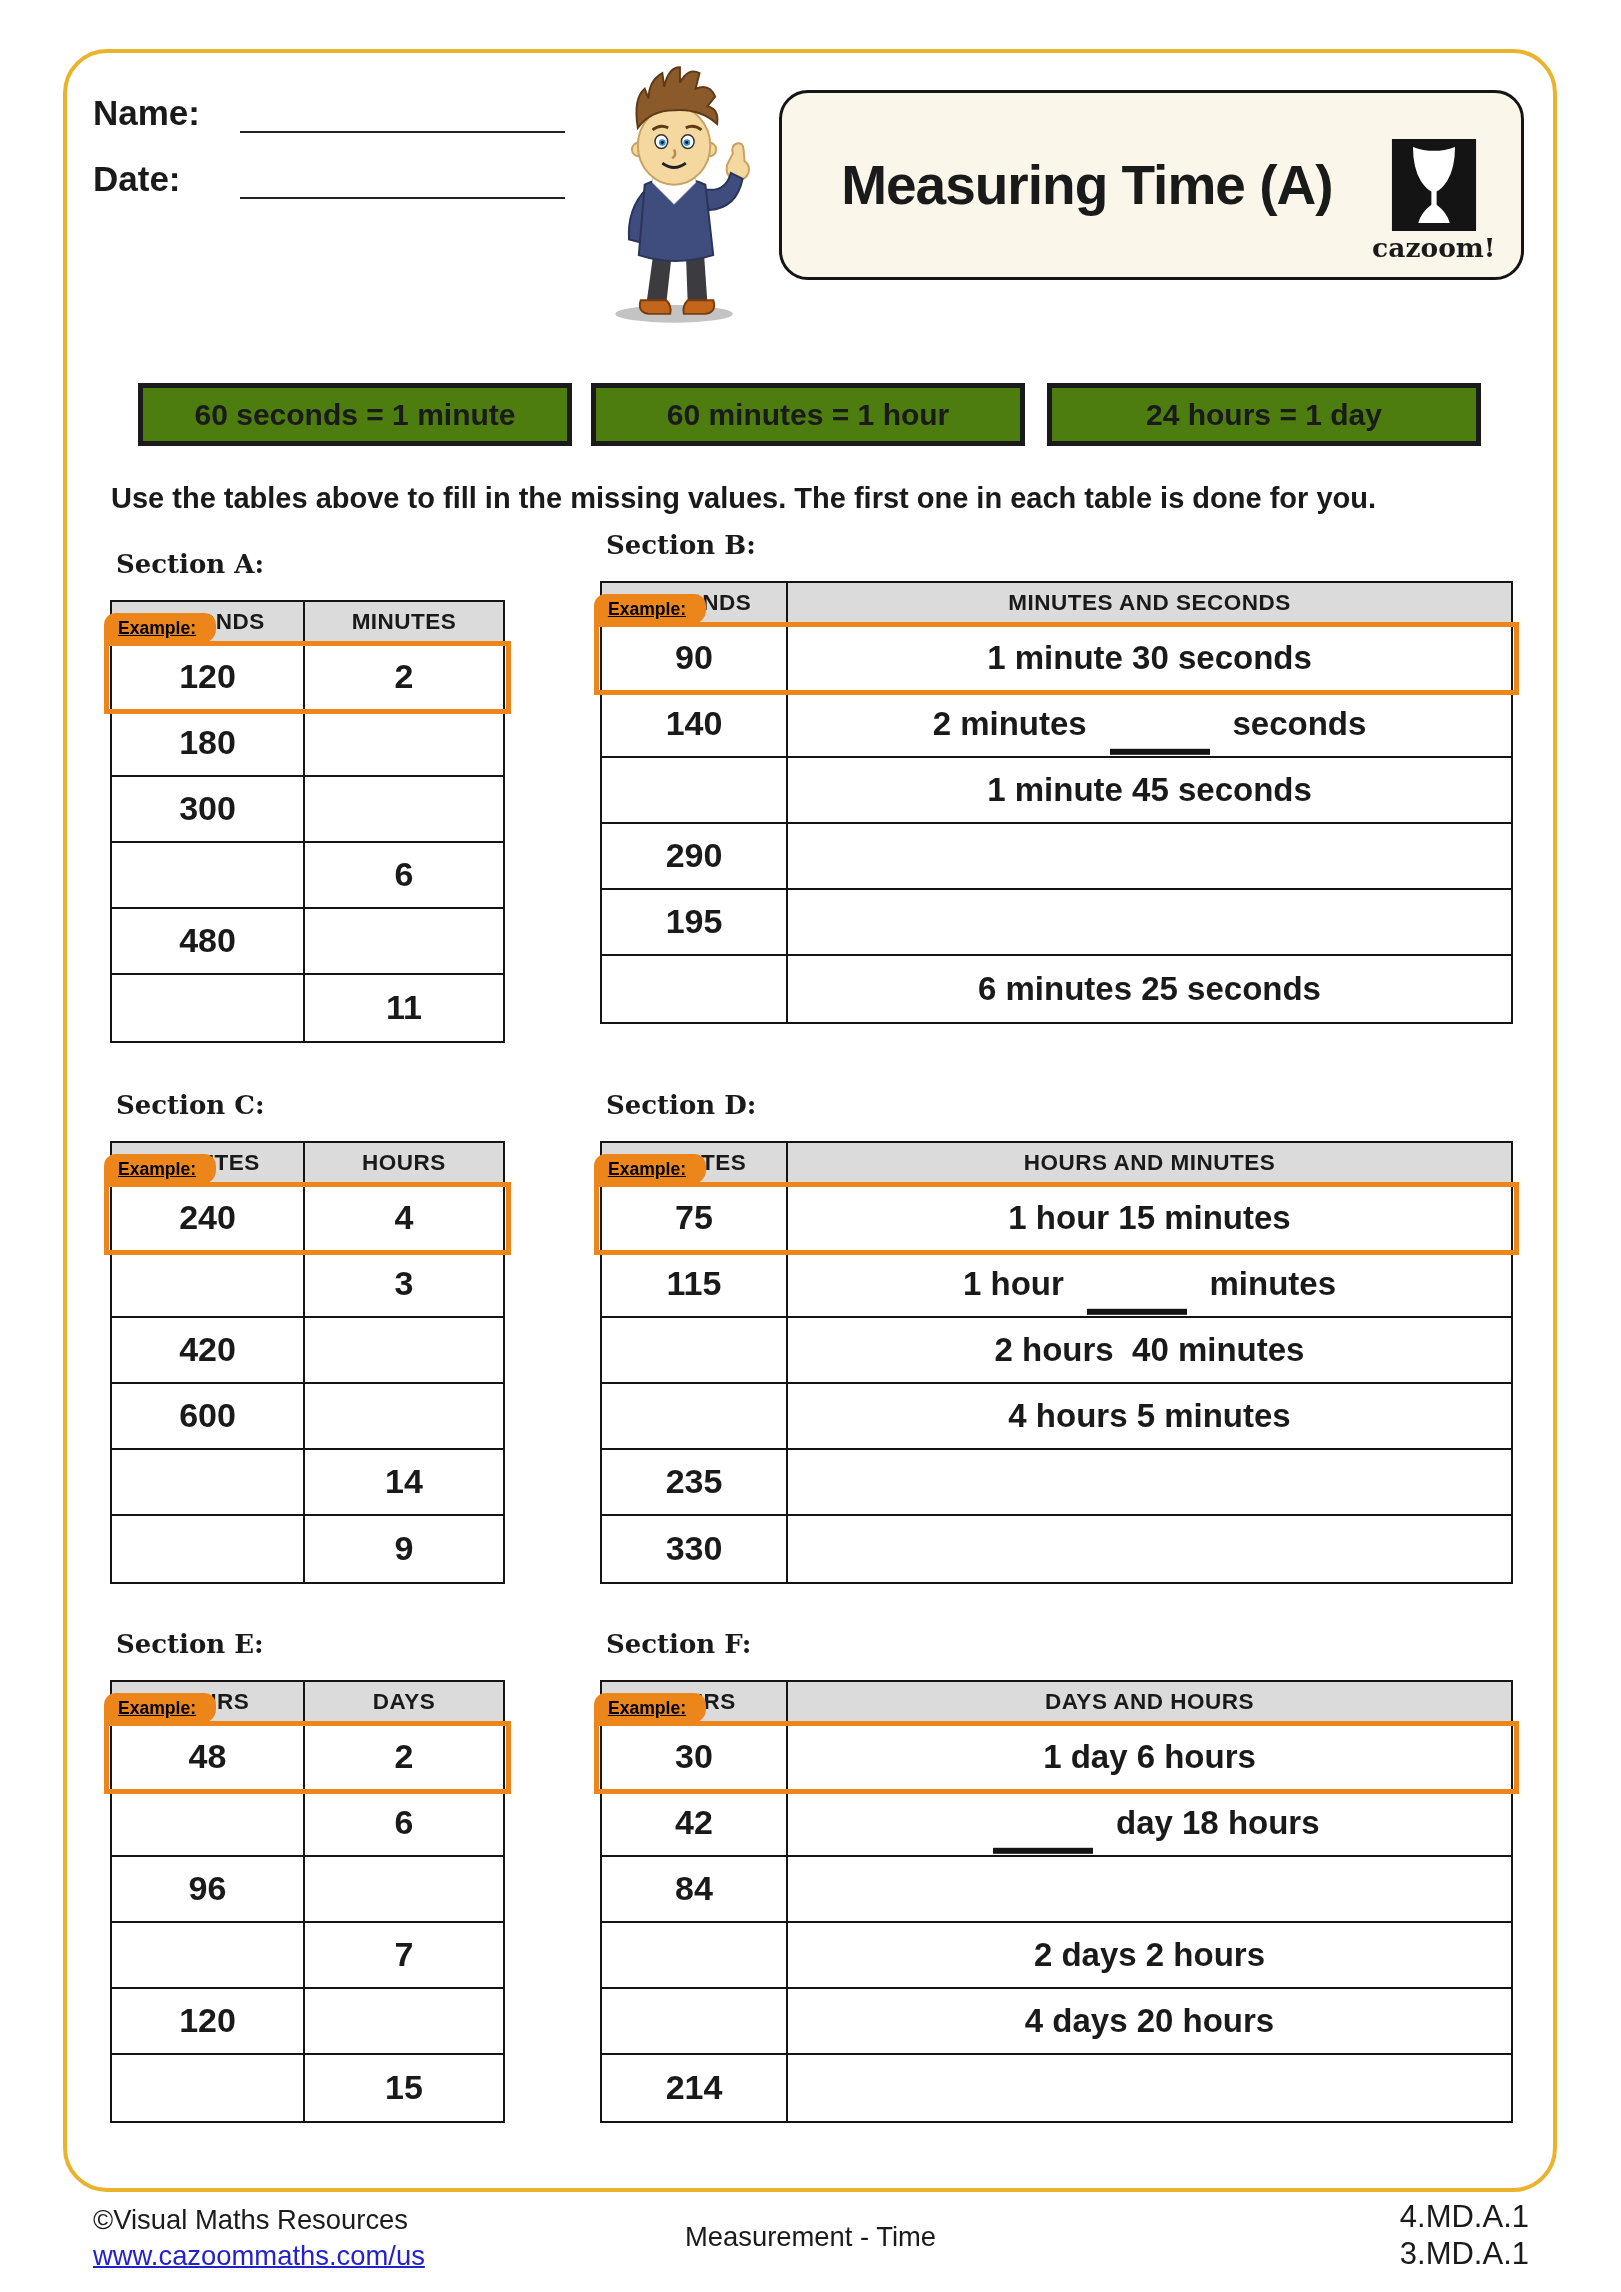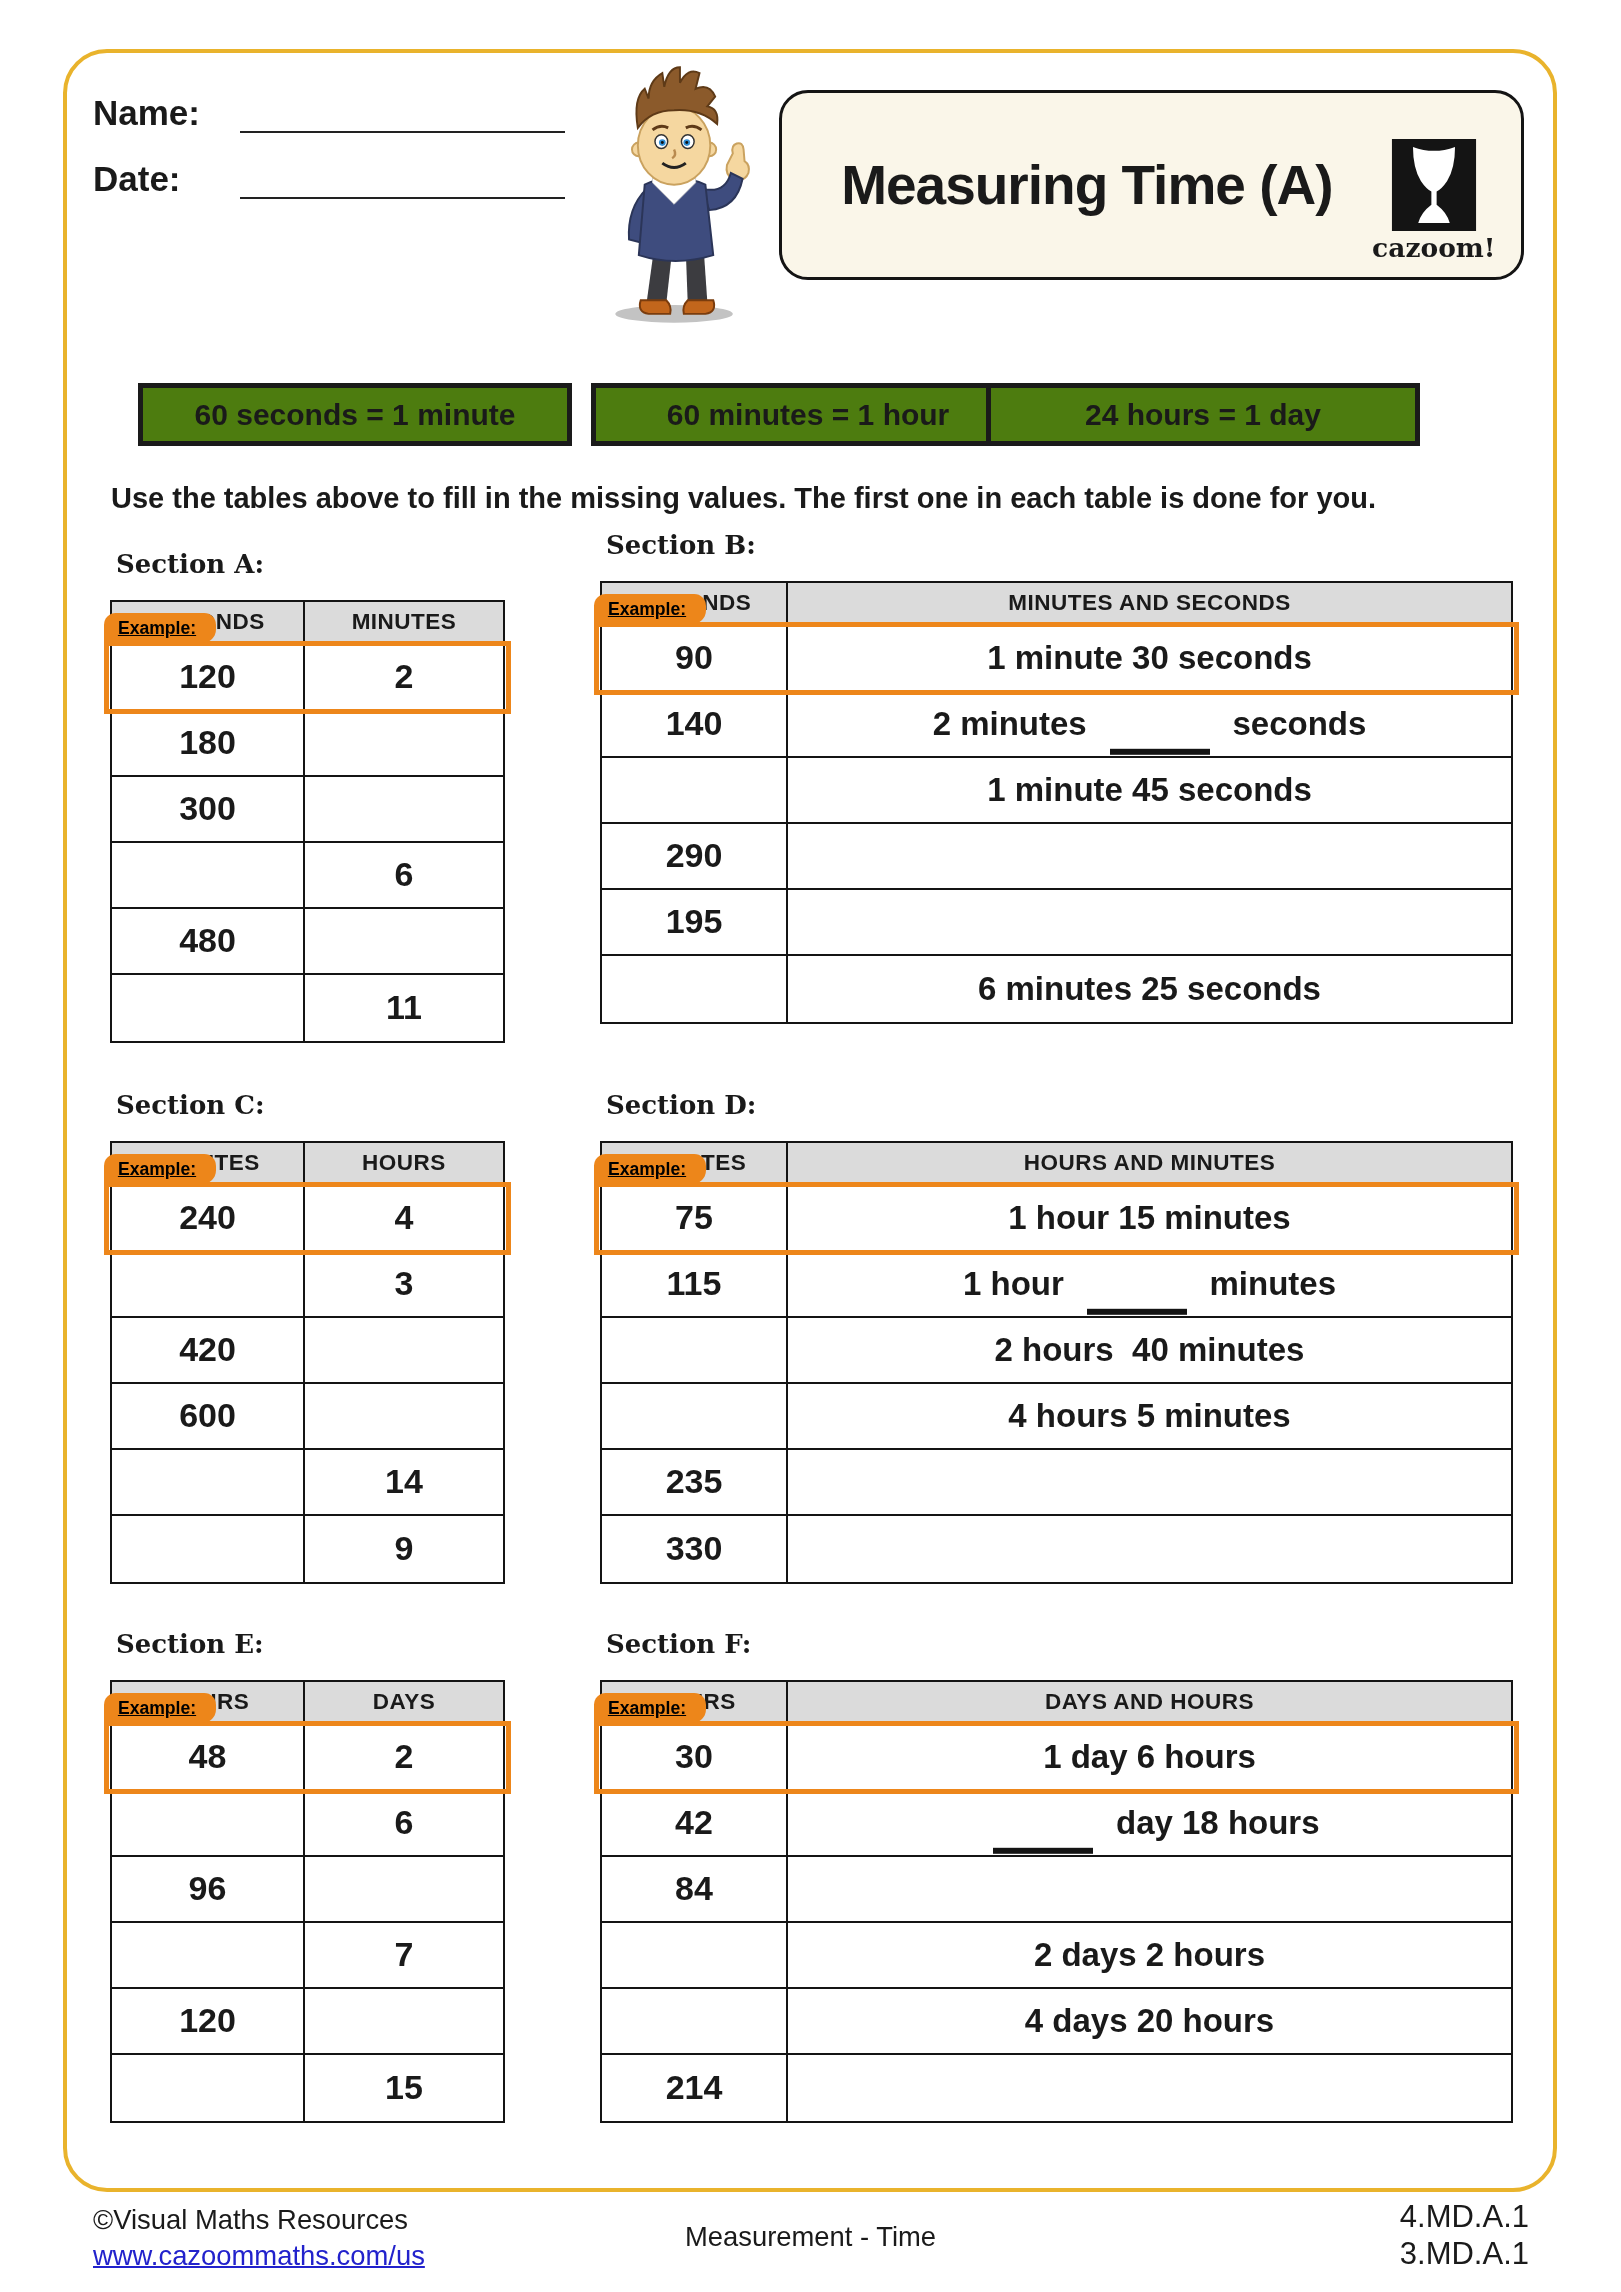--- a/index.html
+++ b/index.html
@@ -26,21 +26,21 @@
     display:flex; align-items:center; padding:0 25.5px 0 19.6px; }
   .title-text { flex:1; text-align:center; font-size:55px; font-weight:bold; letter-spacing:-1px; }
   .brand { display:flex; flex-direction:column; align-items:center; margin-top:31px; }
   .brand-mark { width:86px; height:92px; }
   .brand-name { font-family:"DejaVu Serif", serif; font-weight:bold; font-size:26.5px; margin-top:1px; }
 
   
   .conv-box { position:absolute; top:383px; height:63px; width:434px;
     border:5.9px solid #1a1a1a; background:#4d7c0f; display:flex; align-items:center; justify-content:center;
     font-size:30px; font-weight:bold; }
-  .conv-1 { left:138px; } .conv-2 { left:591px; } .conv-3 { left:986px; }
+  .conv-1 { left:138px; } .conv-2 { left:591px; } .conv-3 { left:1047px; }
 
   .instruction { position:absolute; left:111px; top:482px; width:1441px;
     font-size:29px; font-weight:bold; }
 
   
   .section-block { position:absolute; }
   .pos-a { left:110px; top:549px; }  .pos-b { left:600px; top:530px; }
   .pos-c { left:110px; top:1090px; } .pos-d { left:600px; top:1090px; }
   .pos-e { left:110px; top:1629px; } .pos-f { left:600px; top:1629px; }
 

